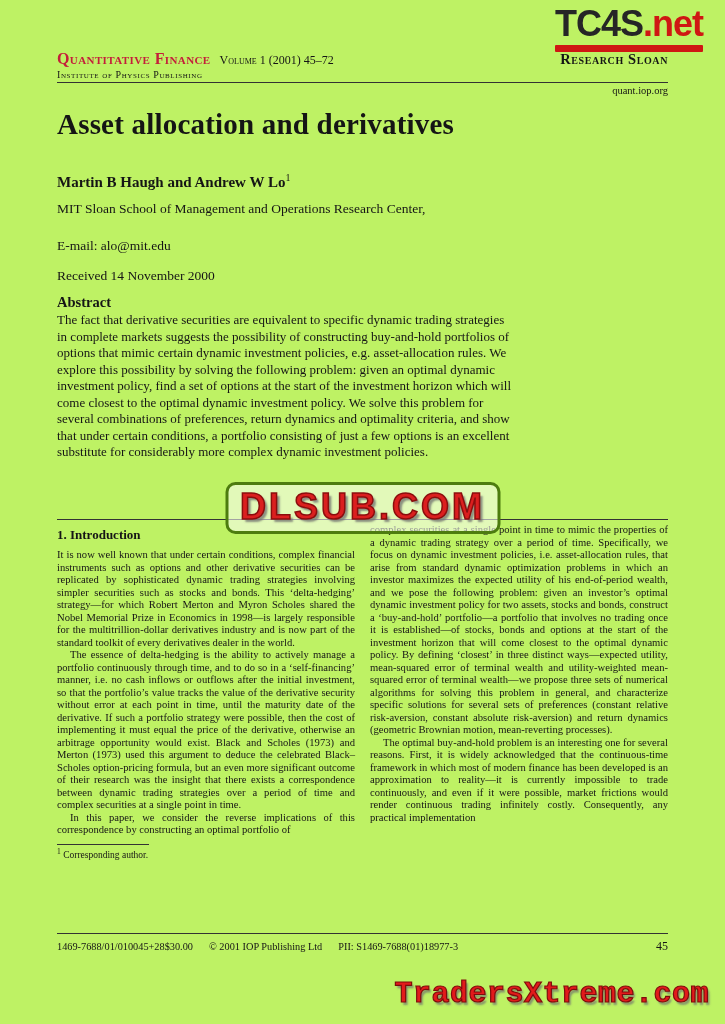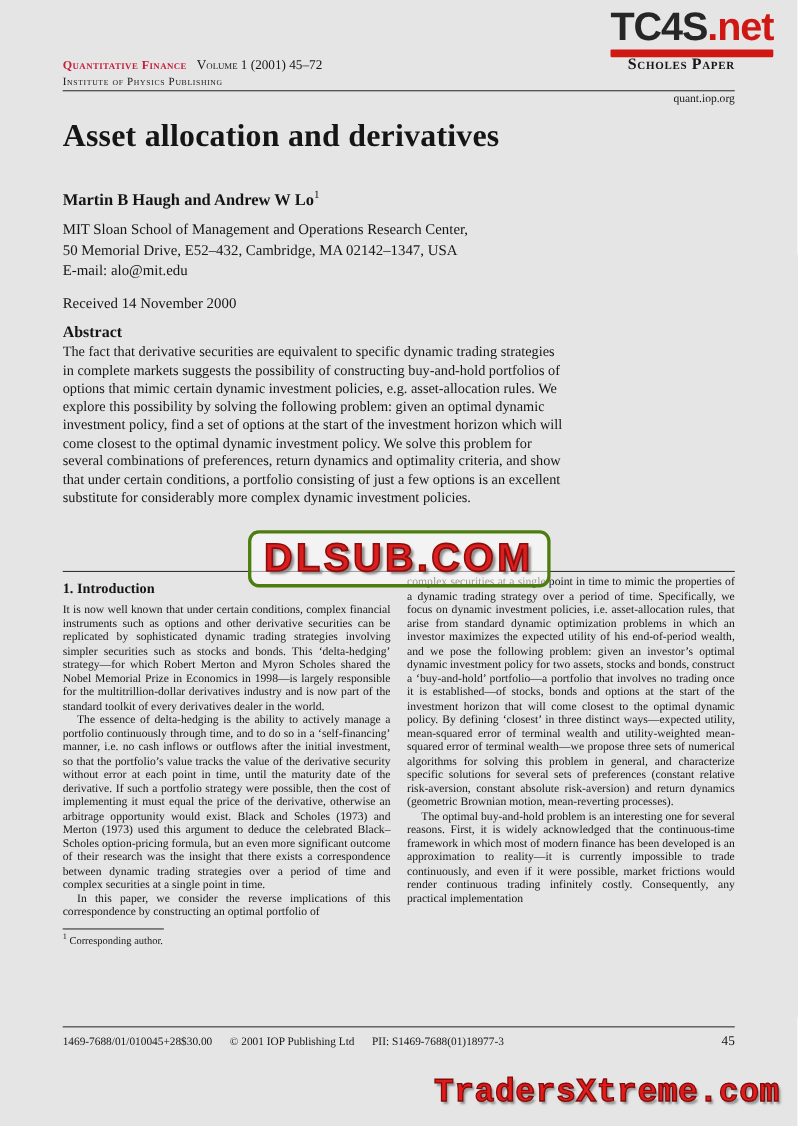--- a/index.html
+++ b/index.html
@@ -3,21 +3,21 @@
 <meta charset="utf-8">
 <title>Asset allocation and derivatives</title>
 <style>
   * { margin: 0; padding: 0; box-sizing: border-box; }
   html, body { background: #ffffff; }
   .page {
     position: relative;
     width: 725px;
     height: 1024px;
     margin: 0 auto;
-    background: #e5e5e5;
+    background: #bef264;
     font-family: "Liberation Serif", serif;
     color: #151515;
     overflow: hidden;
   }
 
   
   .tc4s {
     position: absolute;
     top: 6px;
     right: 22px;
@@ -32,21 +32,21 @@
   .tc4s-suffix { color: #cf1713; }
   .tc4s-bar { height: 7px; background: #cf1713; margin-top: 3px; border-radius: 1px; }
 
   
   .header { position: absolute; top: 50px; left: 57px; right: 57px; }
   .header-row1 { display: flex; justify-content: space-between; align-items: baseline; }
   .journal-name {
     color: #c41e3a;
     font-variant: small-caps;
     font-weight: 600;
-    font-size: 11px;
+    font-size: 16px;
     letter-spacing: 0.4px;
   }
   .volume-info { font-variant: small-caps; font-size: 12px; margin-left: 5px; }
   .paper-type { font-variant: small-caps; font-weight: bold; font-size: 14.5px; letter-spacing: 0.6px; }
   .publisher { font-variant: small-caps; font-size: 10px; letter-spacing: 0.6px; margin-top: 1px; }
   .header-rule { border: none; border-top: 1px solid #333; margin-top: 2px; }
   .website { text-align: right; font-size: 10.5px; margin-top: 2px; font-family: Liberation Serif, serif; }
 
   
   .title { position: absolute; top: 108px; left: 57px; font-size: 29px; font-weight: bold; letter-spacing: 0.2px; }
@@ -132,36 +132,35 @@
     <span><span class="tc4s-main">TC4S</span><span class="tc4s-suffix">.net</span></span>
     <div class="tc4s-bar"></div>
   </div>
 
   <div class="header">
     <div class="header-row1">
       <div>
         <span class="journal-name">Quantitative Finance</span>
         <span class="volume-info">Volume 1 (2001) 45–72</span>
       </div>
-      <div class="paper-type">Scholes Paper</div>
+      <div class="paper-type">Research Sloan</div>
     </div>
     <div class="publisher">Institute of Physics Publishing</div>
     <hr class="header-rule">
     <div class="website">quant.iop.org</div>
   </div>
 
   <h1 class="title">Asset allocation and derivatives</h1>
 
   <div class="authors">
     <span>Martin B Haugh and Andrew W Lo</span><sup>1</sup>
   </div>
 
   <div class="affiliation">
     <div>MIT Sloan School of Management and Operations Research Center,</div>
-    <div>50 Memorial Drive, E52–432, Cambridge, MA 02142–1347, USA</div>
   </div>
 
   <div class="email">E-mail: alo@mit.edu</div>
   <div class="received">Received 14 November 2000</div>
 
   <div class="abstract-heading">Abstract</div>
   <div class="abstract-text">The fact that derivative securities are equivalent to specific dynamic trading strategies in complete markets suggests the possibility of constructing buy-and-hold portfolios of options that mimic certain dynamic investment policies, e.g. asset-allocation rules. We explore this possibility by solving the following problem: given an optimal dynamic investment policy, find a set of options at the start of the investment horizon which will come closest to the optimal dynamic investment policy. We solve this problem for several combinations of preferences, return dynamics and optimality criteria, and show that under certain conditions, a portfolio consisting of just a few options is an excellent substitute for considerably more complex dynamic investment policies.</div>
 
   <div class="dlsub">DLSUB.COM</div>
 

